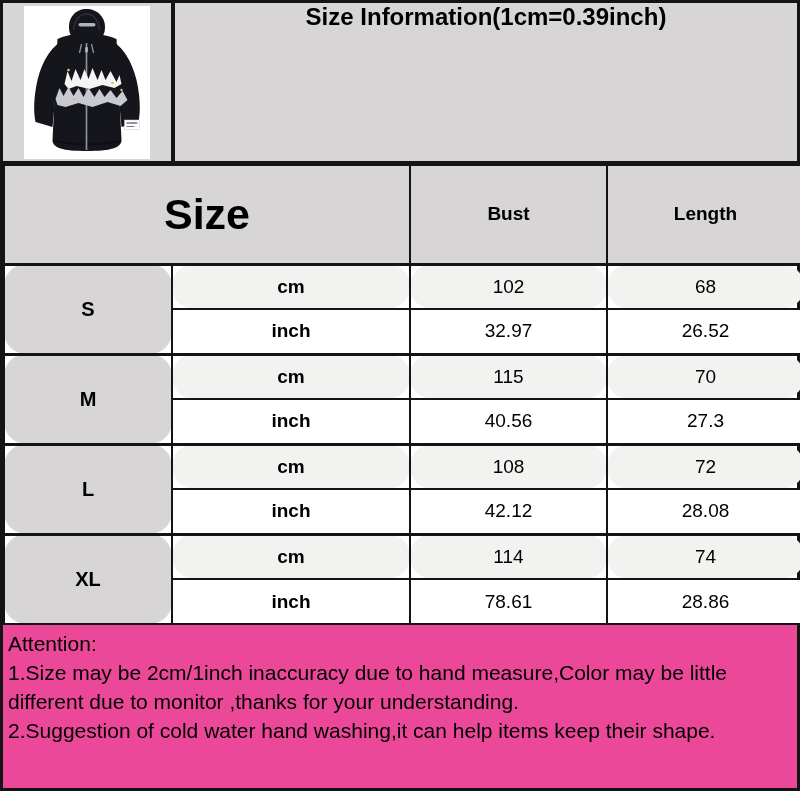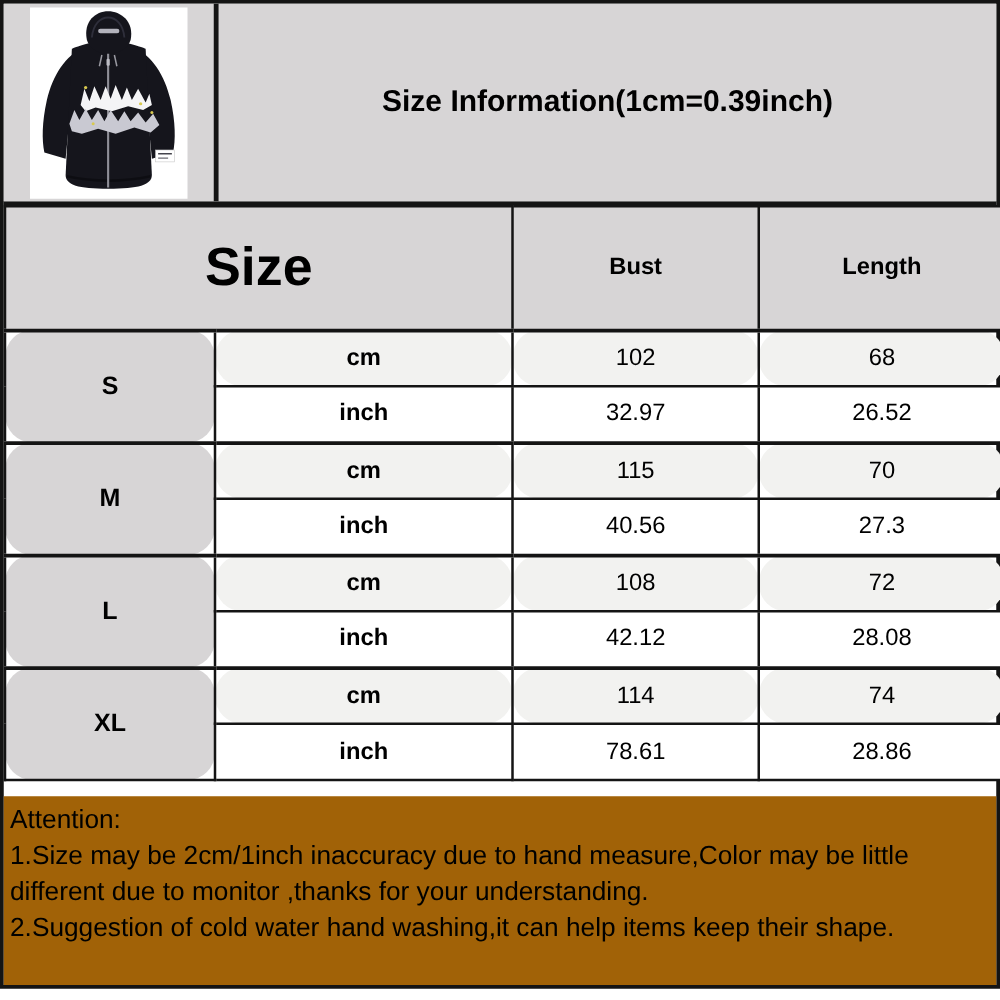--- a/index.html
+++ b/index.html
@@ -31,21 +31,21 @@
     border-right:4px solid var(--border-black);
     display:flex;align-items:center;justify-content:center;
   }
   .photo{
     width:126px;height:153px;background:#ffffff;
     display:flex;align-items:center;justify-content:center;
   }
   .photo svg{display:block;}
   .title-panel{
     flex:1;background:var(--panel-gray);
-    display:flex;align-items:center;justify-content:center;
+    display:flex;justify-content:center;
   }
   .page-title{font-size:24px;font-weight:bold;letter-spacing:0px;}
   
   table.size-table{
     width:100%;border-collapse:collapse;table-layout:fixed;flex:0 0 auto;
   }
   .size-table th,.size-table td{
     border:2px solid var(--border-black);
     text-align:center;vertical-align:middle;padding:0;
   }
@@ -57,21 +57,21 @@
     background:var(--panel-gray);font-weight:bold;font-size:20px;
   }
   tr.row-cm td{background:var(--cm-row-bg);}
   tr.row-cm td.size-cell{background:var(--panel-gray);}
   tr.row-inch td{background:#ffffff;}
   td.unit-cell{font-weight:bold;font-size:19px;}
   td.value-cell{font-size:19px;font-weight:normal;}
   tr.group-start td{border-top:3px solid var(--border-black);border-radius:22px;}
   
   .attention-section{
-    flex:1;background:#a16207;padding:4px 6px 0 5px;margin-top:12px;
+    flex:1;background:#ec4899;padding:4px 6px 0 5px;
   }
   .attention-line{
     font-size:21px;line-height:29px;white-space:nowrap;
   }
 </style>
 </head>
 <body>
 
 <div class="sheet">
 

